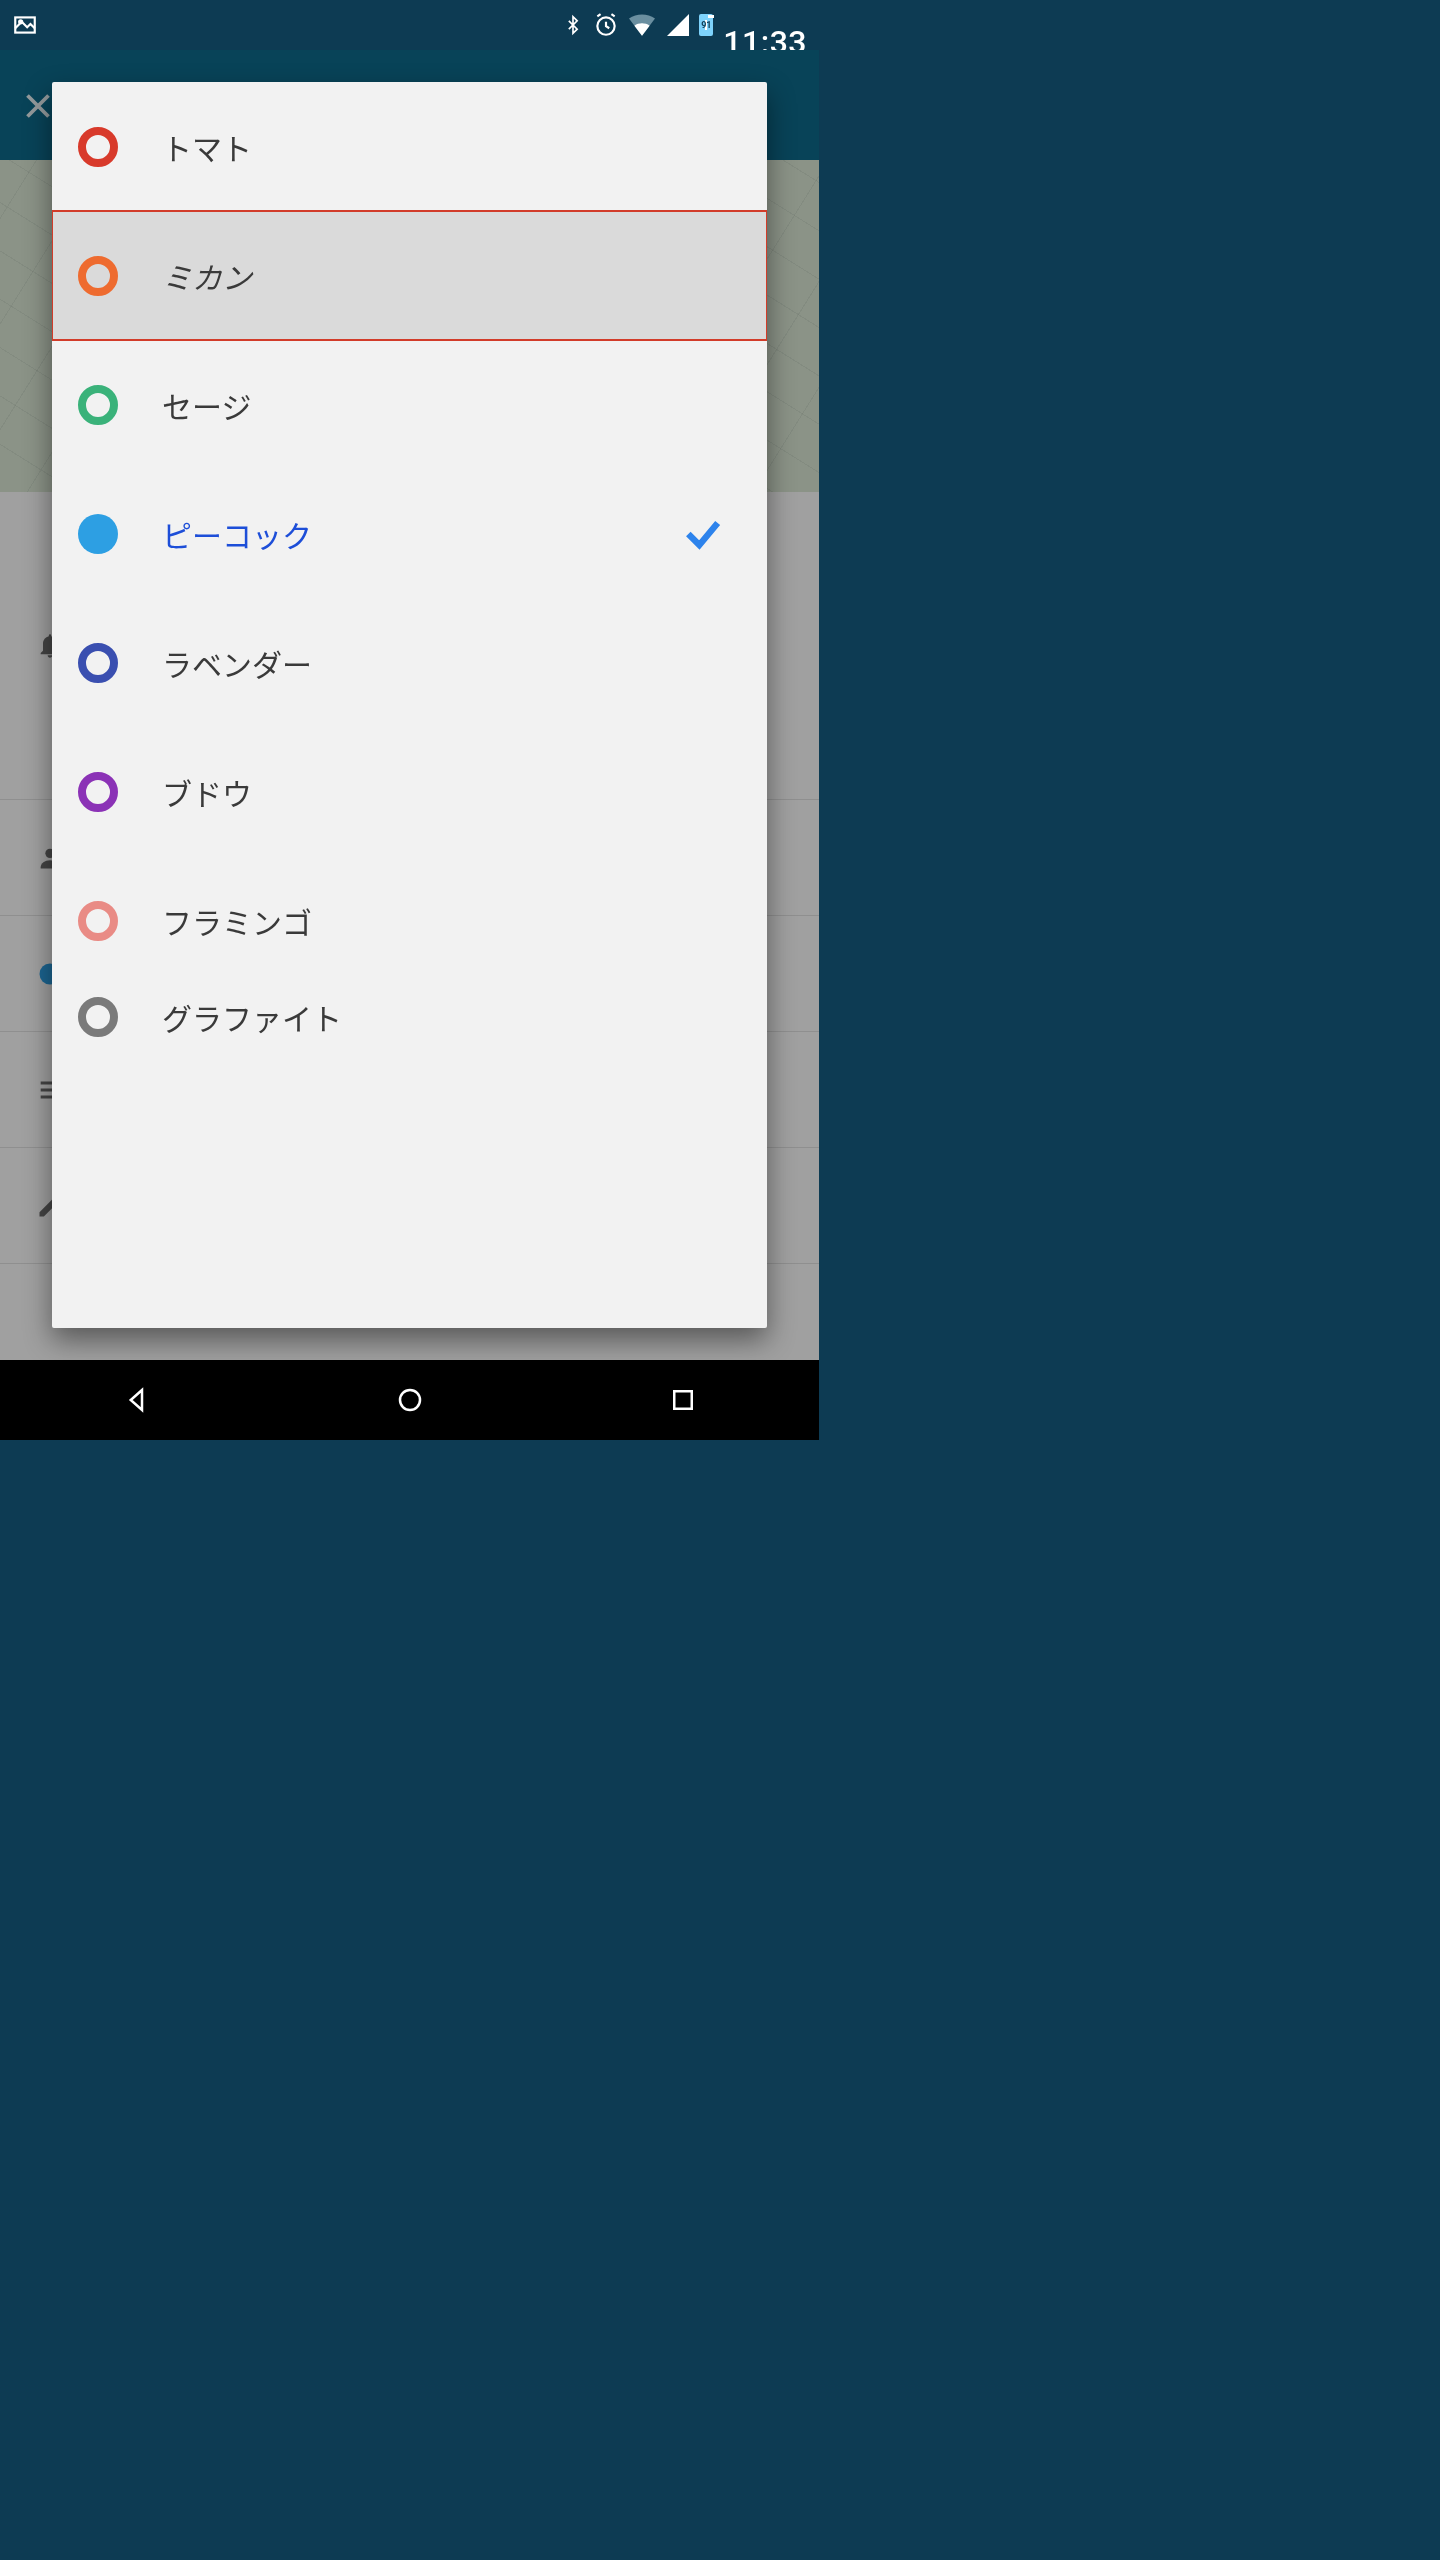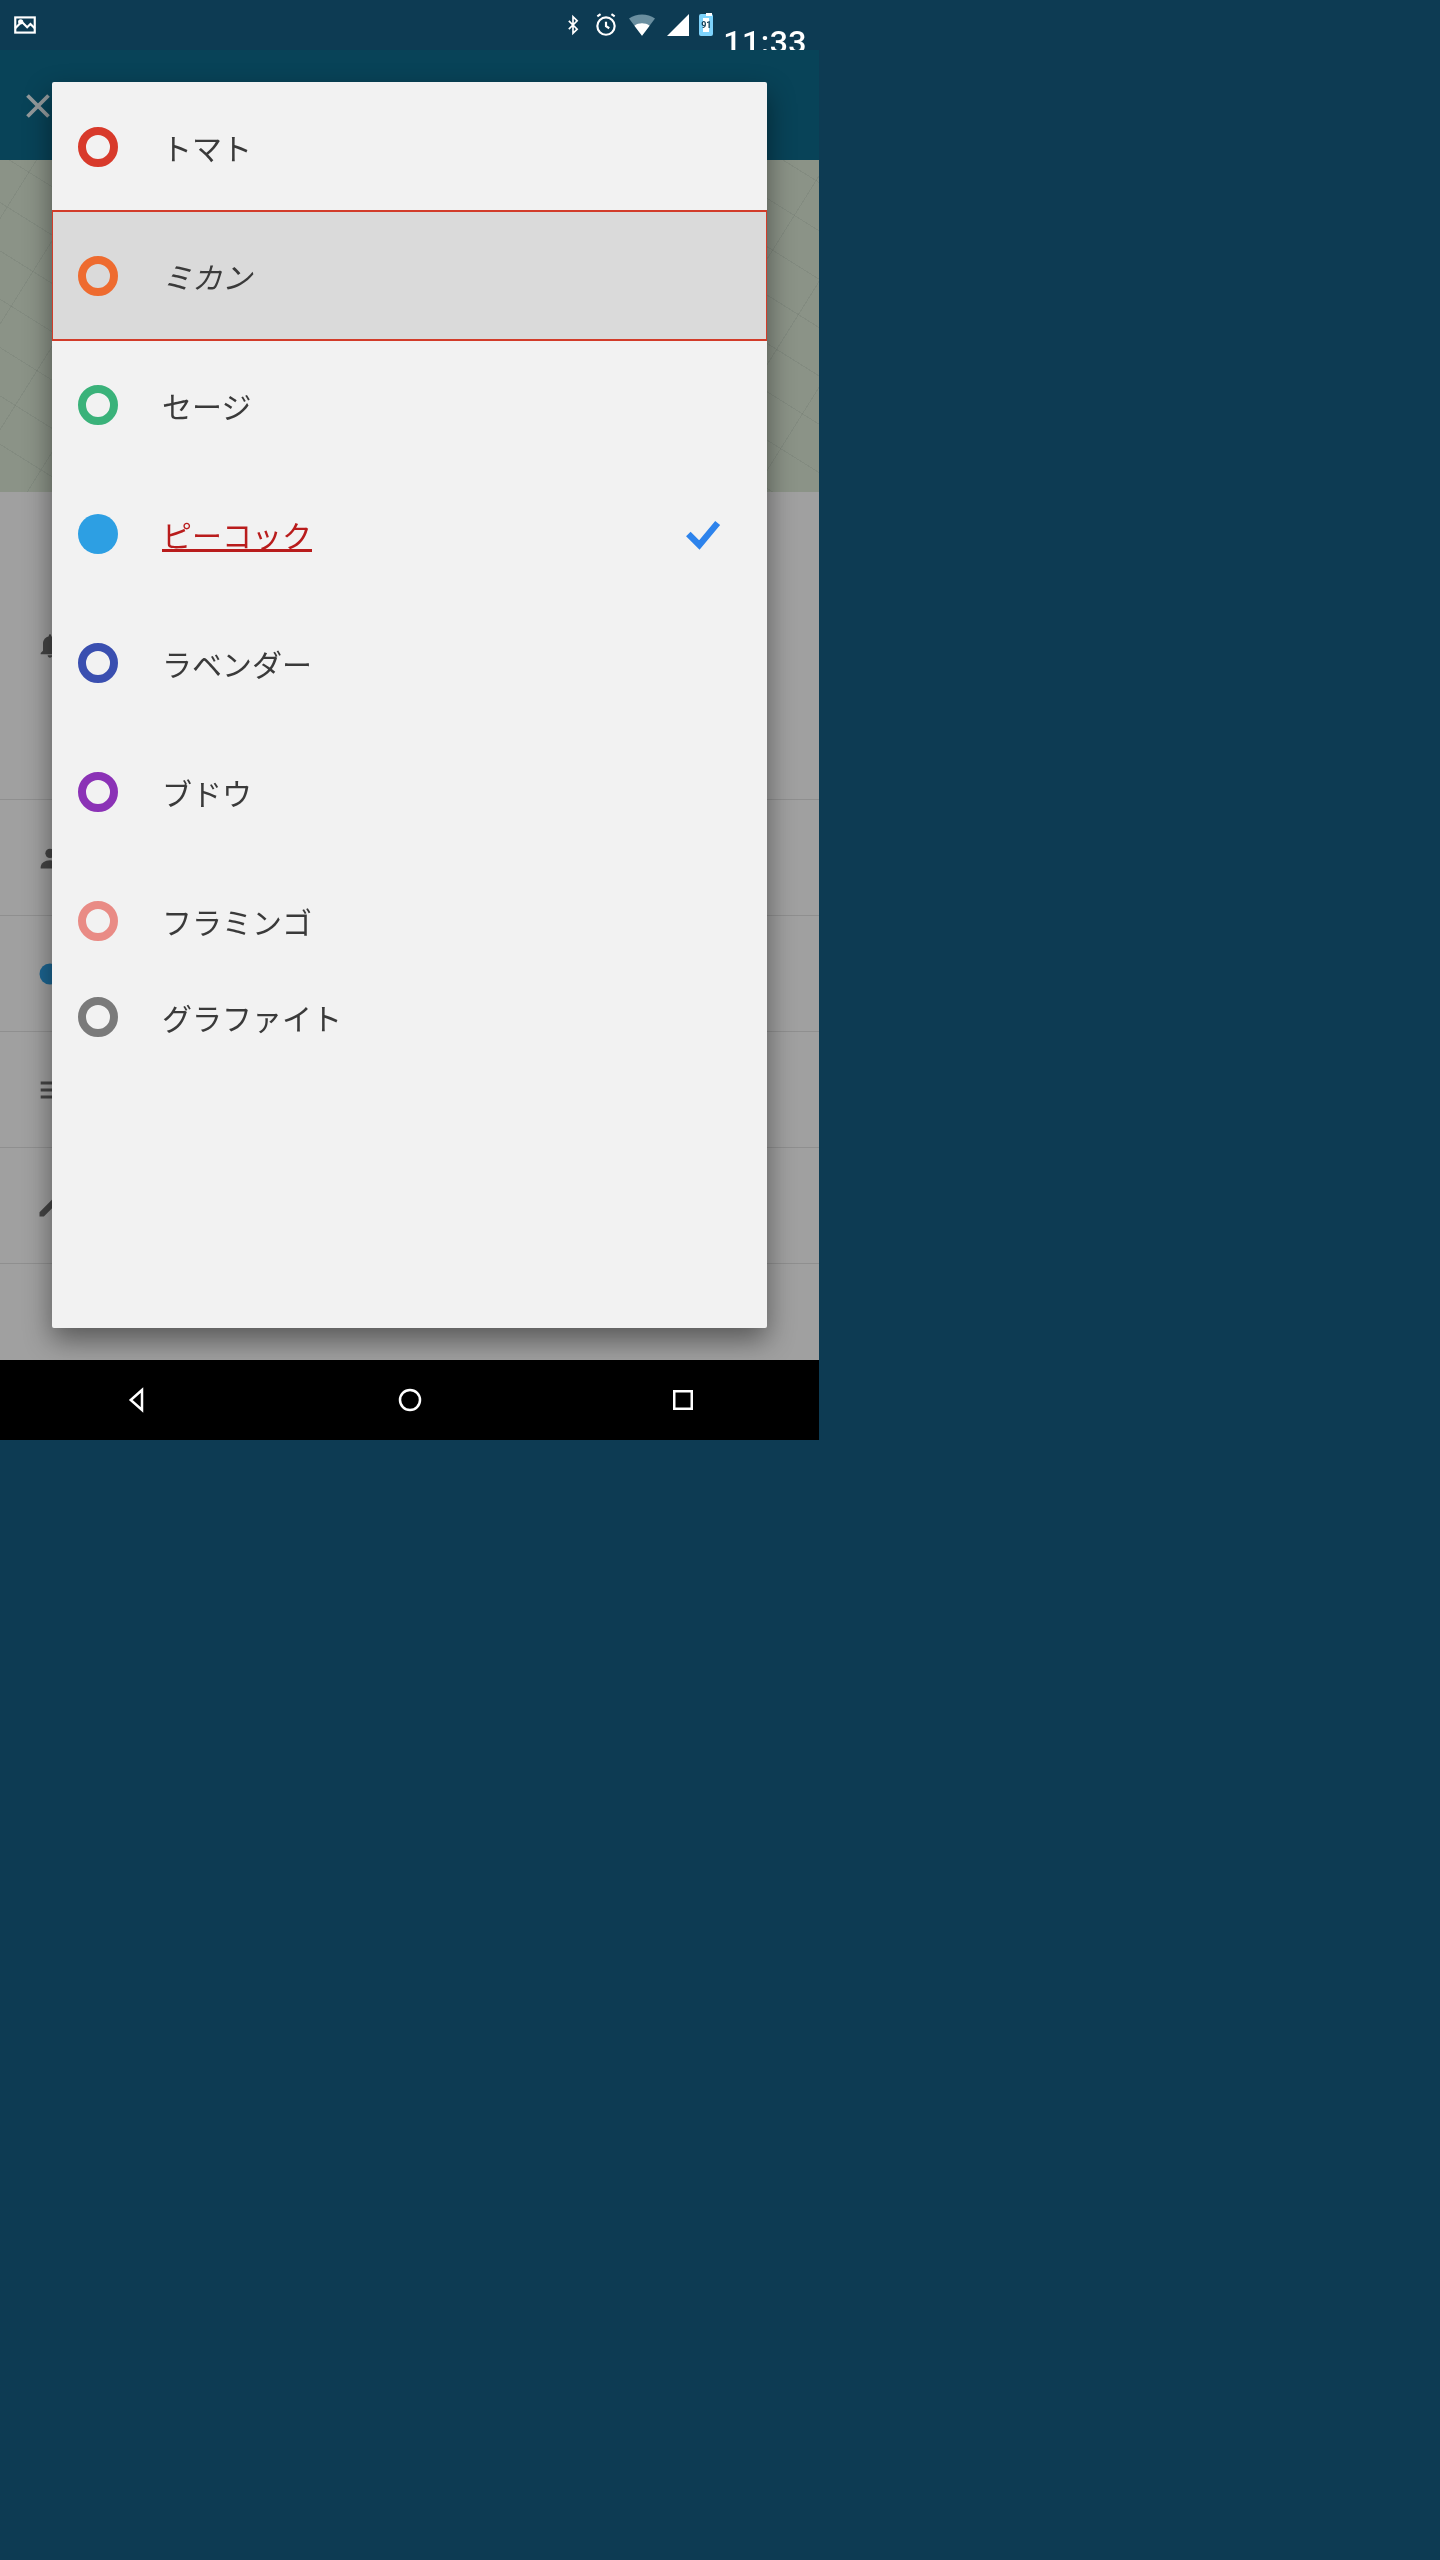--- a/index.html
+++ b/index.html
@@ -5,21 +5,21 @@
   * { box-sizing: border-box; margin: 0; padding: 0; }
   html, body { width: 819px; height: 1440px; overflow: hidden; font-family: Roboto, "Noto Sans CJK JP", sans-serif; }
   body { background: #0d3b53; position: relative; }
 
   
   .status-bar { position: absolute; top: 0; left: 0; right: 0; height: 50px; background: #0d3b53; color: #fff; display: flex; align-items: center; padding: 0 12px; }
   .status-left { display: flex; align-items: center; gap: 8px; }
   .status-right { margin-left: auto; display: flex; align-items: center; gap: 10px; }
   .status-right svg, .status-left svg { display: block; }
   .battery-box { display: flex; align-items: center; gap: 2px; }
-  .battery { width: 14px; height: 22px; border: 4px solid #7dd3fc; border-radius: 2px; position: relative; display: flex; align-items: center; justify-content: center; }
+  .battery { width: 14px; height: 22px; border: 6px solid #7dd3fc; border-radius: 2px; position: relative; display: flex; align-items: center; justify-content: center; }
   .battery::before { content:""; position:absolute; top:-5px; left:3px; width:6px; height:3px; background:#fff; }
   .battery-num { font-size: 9px; font-weight: 700; color:#0d3b53; background:#fff; width:100%; height:100%; display:flex; align-items:center; justify-content:center; }
   .clock { font-size: 32px; font-weight: 500; letter-spacing: 0.5px; margin-top: 34px; }
 
   
   .app-toolbar { position:absolute; top:50px; left:0; right:0; height:110px; background:#0d6a8a; }
   .app-toolbar .close { position:absolute; left:20px; top:38px; width:36px; height:36px; color:#fff; opacity:0.9; }
   .app-toolbar .close svg { width:100%; height:100%; }
 
   
@@ -45,21 +45,21 @@
   .nav-btn svg { width:30px; height:30px; }
 
   
   .dialog { position:absolute; left:52px; right:52px; top:82px; bottom:112px; background:#f2f2f2; border-radius:2px; box-shadow:0 12px 28px rgba(0,0,0,0.45); overflow:hidden; }
   .color-list { list-style:none; }
   .color-item { height:129px; display:flex; align-items:center; padding:0 26px; font-size:30px; color:#3a3a3a; position:relative; }
   .color-item.highlight { background:#dadada; outline:2px solid #d23c2a; outline-offset:-1px;font-style:italic; }
   .swatch { width:40px; height:40px; border-radius:50%; margin-right:44px; flex-shrink:0; }
   .swatch.ring { border:8px solid currentColor; background:transparent; }
   .swatch.fill { background:currentColor; }
-  .color-item.selected .label { color:#b91c1c;text-decoration:underline; }
+  .color-item.selected .label { color:#1d4ed8; }
   .check { position:absolute; right:42px; top:50%; transform:translateY(-50%); color:#2d83ec; }
   .check svg { width:44px; height:44px; display:block; }
   .color-item:last-child { height:64px; }
 
 </style>
 </head>
 <body>
 
 <div class="status-bar">
   <div class="status-left">

